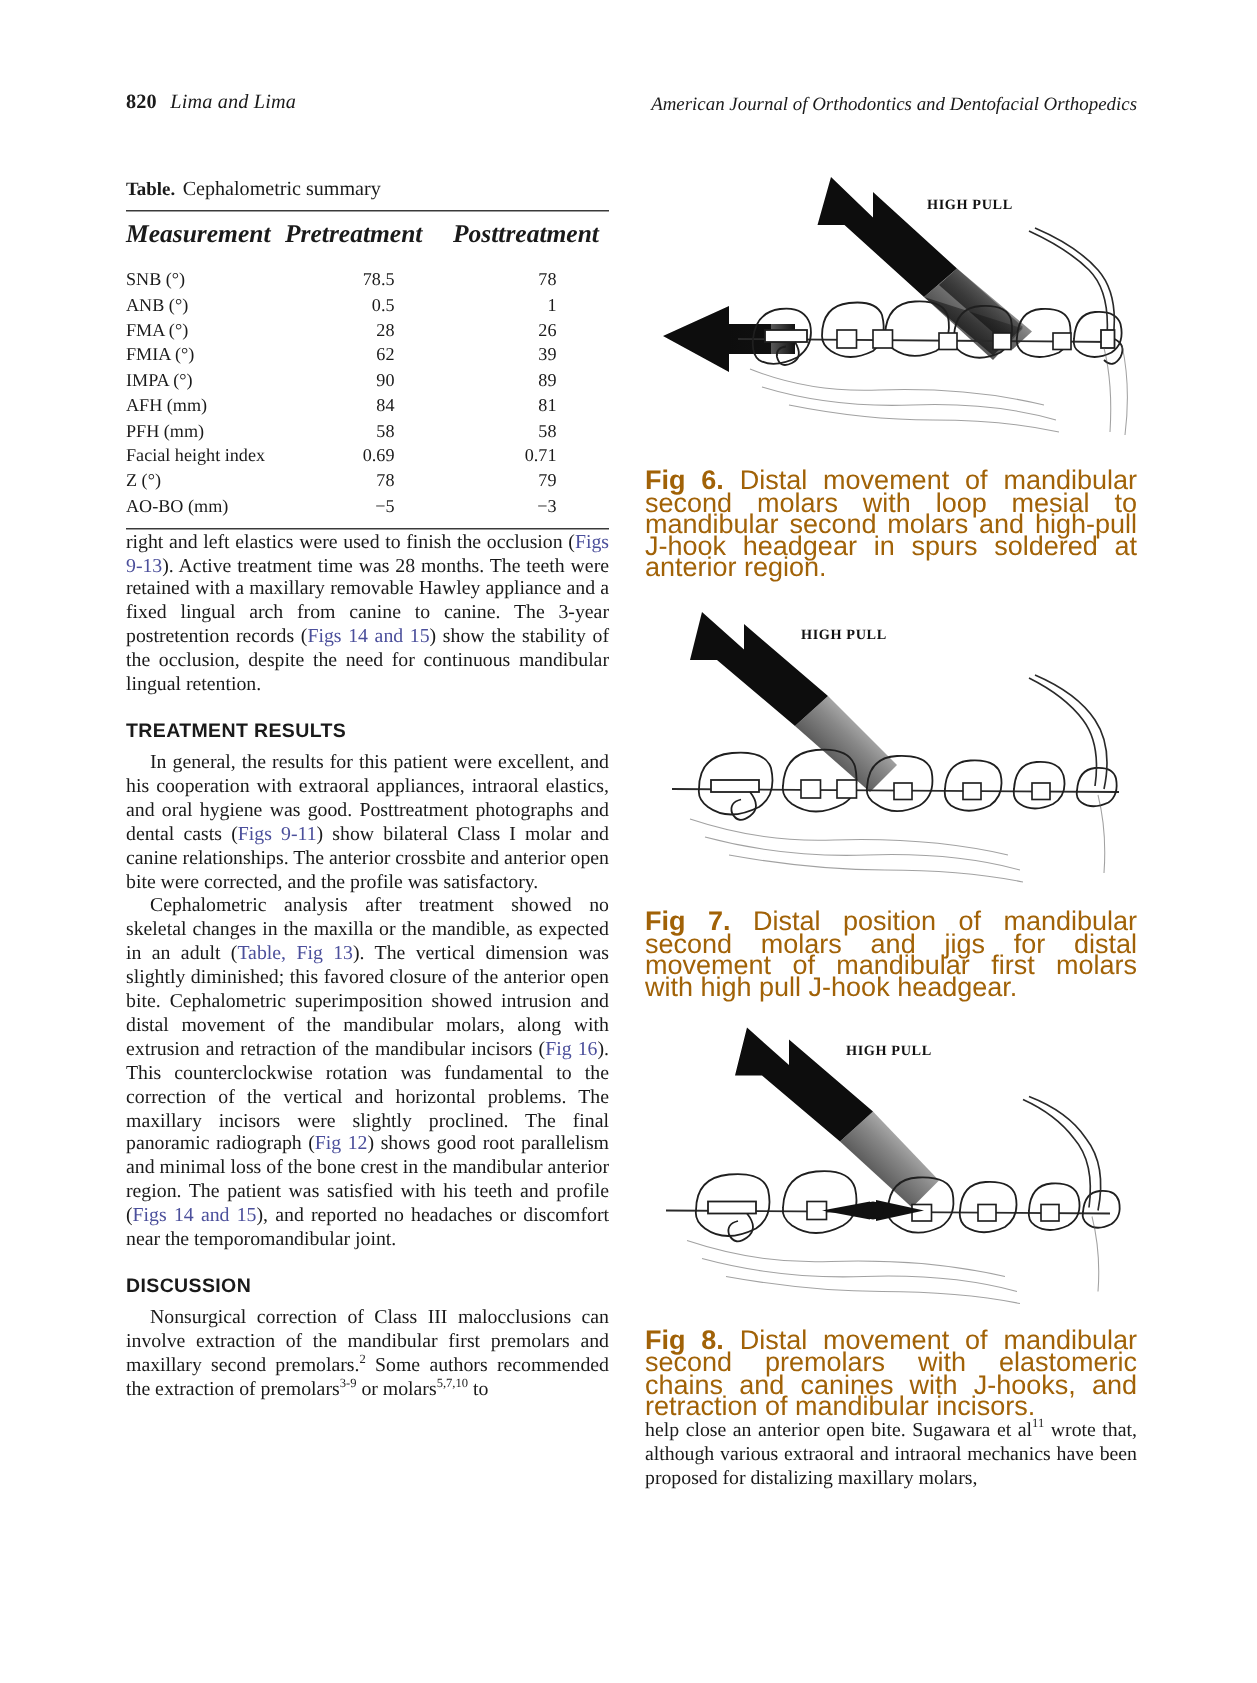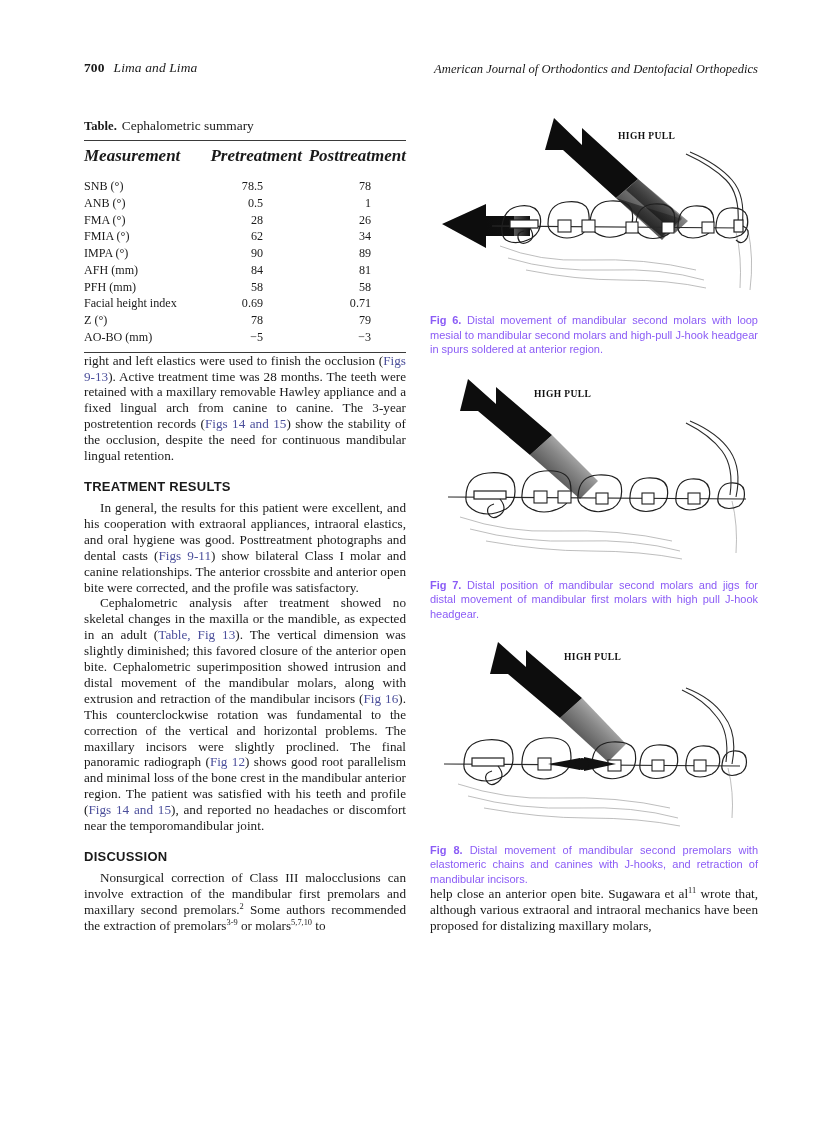--- a/index.html
+++ b/index.html
@@ -86,21 +86,21 @@
   table.ceph thead th {
     font-style: italic;
     font-weight: bold;
     font-size: 17px;
     padding: 5px 0 6px 0;
     text-align: left;
     white-space: nowrap;
   }
   table.ceph thead th.c2,
   table.ceph thead th.c3 {
-    text-align: right;
+    text-align: left;
     margin-top: 20px;
   }
   .rule-top { border-top: 1.6px solid #3a3a3a; }
   .rule-mid { border-top: 1.1px solid #3a3a3a; }
   .rule-bot { border-bottom: 1.1px solid #3a3a3a; }
   table.ceph tbody tr:first-child td { padding-top: 7px; }
   table.ceph tbody tr:last-child td { padding-bottom: 7px; }
   table.ceph tbody td {
     padding: 1.1px 0;
     line-height: 14.6px;
@@ -149,37 +149,37 @@
   .figure { margin: 0 0 0 0; }
   .figure + .figure { margin-top: 14px; }
   .fig-art {
     position: relative;
     width: 328px;
     height: 205px;
   }
   .fig-art svg { display: block; }
   figcaption.fig-cap {
     font-family: "Liberation Sans", "DejaVu Sans", sans-serif;
-    font-size: 11px;
+    font-size: 18px;
     line-height: 14.6px;
     text-align: justify;
-    color: #8b5cf6;
+    color: #a16207;
     margin-top: 2px;
   }
   figcaption.fig-cap .fignum { font-weight: bold; }
   .right-tail { margin-top: 18px; }
 </style>
 </head>
 <body>
 
 <div class="page">
 
   <div class="runhead">
     <div class="runhead-left">
-      <span class="runhead-pageno">700</span><span class="runhead-authors">Lima and Lima</span>
+      <span class="runhead-pageno">820</span><span class="runhead-authors">Lima and Lima</span>
     </div>
     <div class="runhead-right">
       <div>American Journal of Orthodontics and Dentofacial Orthopedics</div>
     </div>
   </div>
 
   <div class="col-left">
 
     <div class="table-title">
       <b>Table.</b><span class="ttl">Cephalometric summary</span>
@@ -210,21 +210,21 @@
           <td class="num"><span>1</span></td>
         </tr>
         <tr>
           <td class="lbl">FMA (°)</td>
           <td class="num"><span>28</span></td>
           <td class="num"><span>26</span></td>
         </tr>
         <tr>
           <td class="lbl">FMIA (°)</td>
           <td class="num"><span>62</span></td>
-          <td class="num"><span>34</span></td>
+          <td class="num"><span>39</span></td>
         </tr>
         <tr>
           <td class="lbl">IMPA (°)</td>
           <td class="num"><span>90</span></td>
           <td class="num"><span>89</span></td>
         </tr>
         <tr>
           <td class="lbl">AFH (mm)</td>
           <td class="num"><span>84</span></td>
           <td class="num"><span>81</span></td>

